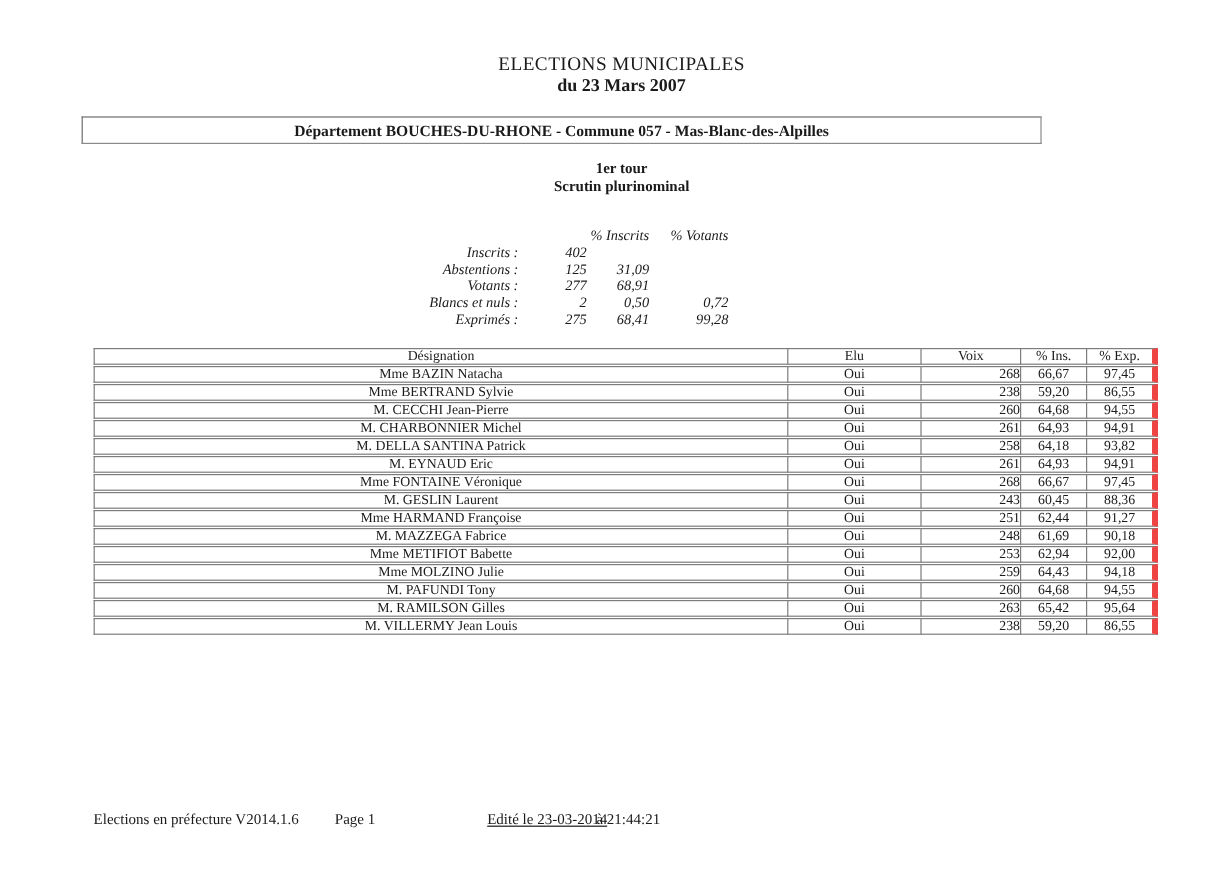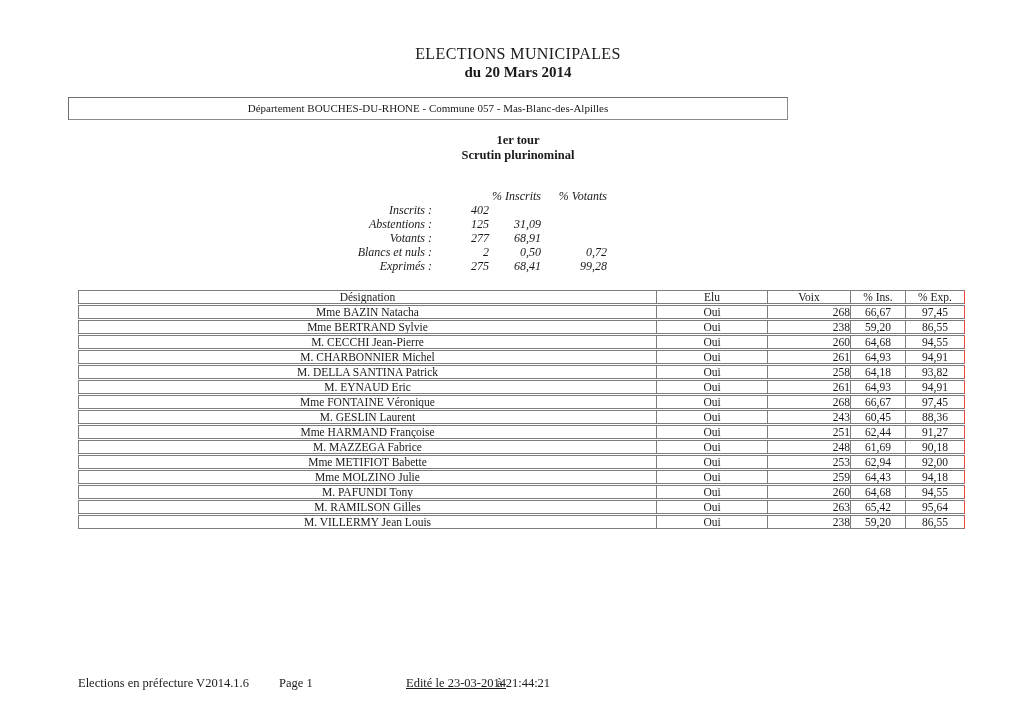--- a/index.html
+++ b/index.html
@@ -6,42 +6,42 @@
   html, body { width: 1024px; height: 724px; background: #ffffff; }
   body { font-family: "Liberation Serif", serif; color: #1a1a1a; }
   #page { position: relative; width: 1024px; height: 724px; background: #ffffff; overflow: hidden; }
 
   
   .title-block { position: absolute; left: 68px; top: 44px; width: 900px; text-align: center; }
   .title-line1 { font-size: 16px; font-weight: normal; letter-spacing: .4px; line-height: 19px; }
   .title-line2 { font-size: 15px; font-weight: bold; line-height: 18px; }
 
   
-  .dept-box { position: absolute; left: 68px; top: 97px; width: 720px; height: 23px;
+  .dept-box { position: absolute; left: 68px; top: 97px; width: 800px; height: 23px;
               border: 1px solid #8a8a8a; border-top-color: #6e6e6e; border-left-color: #6e6e6e;
-              text-align: center; line-height: 21px; font-size: 11px; font-weight: normal; }
+              text-align: center; line-height: 21px; font-size: 13px; font-weight: bold; }
 
   
   .round-block { position: absolute; left: 68px; top: 133px; width: 900px; text-align: center; }
   .round-line { font-size: 12.5px; font-weight: bold; line-height: 14.5px; }
 
   
   .stats { position: absolute; left: 280px; top: 189px; font-size: 12px; }
   .stats-row { display: grid; grid-template-columns: 152px 57px 52px 66px; height: 14px; line-height: 14px; font-style: italic; }
   .stats-cell { text-align: right; white-space: nowrap; }
 
   
   table.results { position: absolute; left: 78px; top: 289px; width: 887px;
                   border-collapse: separate; border-spacing: 0 1px; table-layout: fixed;
                   font-size: 11.5px; }
   table.results th, table.results td {
       height: 14px; line-height: 12px; padding: 0; font-weight: normal;
       border-top: 1px solid #7d7d7d; border-bottom: 1px solid #7d7d7d; border-left: 1px solid #7d7d7d;
       overflow: hidden; white-space: nowrap; }
-  table.results th:last-child, table.results td:last-child { border-right: 1px solid #ef4444; }
+  table.results th:last-child, table.results td:last-child { border-right: 5px solid #ef4444; }
   .col-designation { text-align: center; padding-left: 7px; }
   th.col-designation { text-align: center; padding-left: 0; margin-top: 33px; }
   .col-elu { text-align: center; }
   .col-voix { text-align: right; padding-right: 18px; }
   th.col-voix { text-align: center; padding-right: 0; }
   .col-pct { text-align: center; }
 
   
   .footer-item { position: absolute; top: 676px; font-size: 12.5px; line-height: 14px; white-space: nowrap; }
   .footer-version { left: 78px; }
@@ -49,21 +49,21 @@
   .footer-edited { left: 406px; text-decoration: underline; }
   .footer-time { left: 497px; }
 </style>
 </head>
 <body>
 
 <div id="page">
 
   <div class="title-block">
     <div class="title-line1">ELECTIONS MUNICIPALES</div>
-    <div class="title-line2">du 20 Mars 2014</div>
+    <div class="title-line2">du 23 Mars 2007</div>
   </div>
 
   <div class="dept-box">Département BOUCHES-DU-RHONE - Commune 057 - Mas-Blanc-des-Alpilles</div>
 
   <div class="round-block">
     <div class="round-line">1er tour</div>
     <div class="round-line">Scrutin plurinominal</div>
   </div>
 
   <div class="stats">

